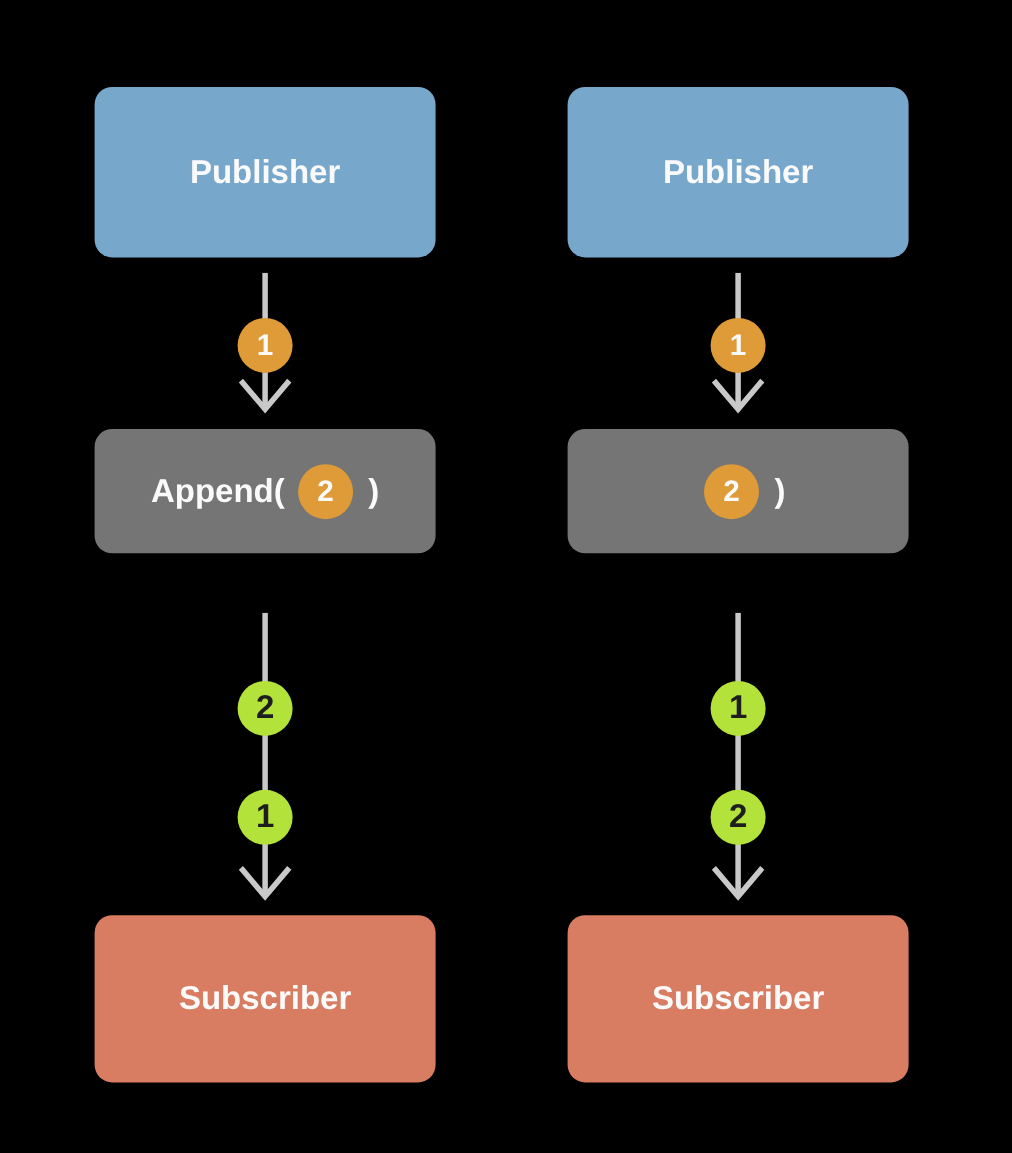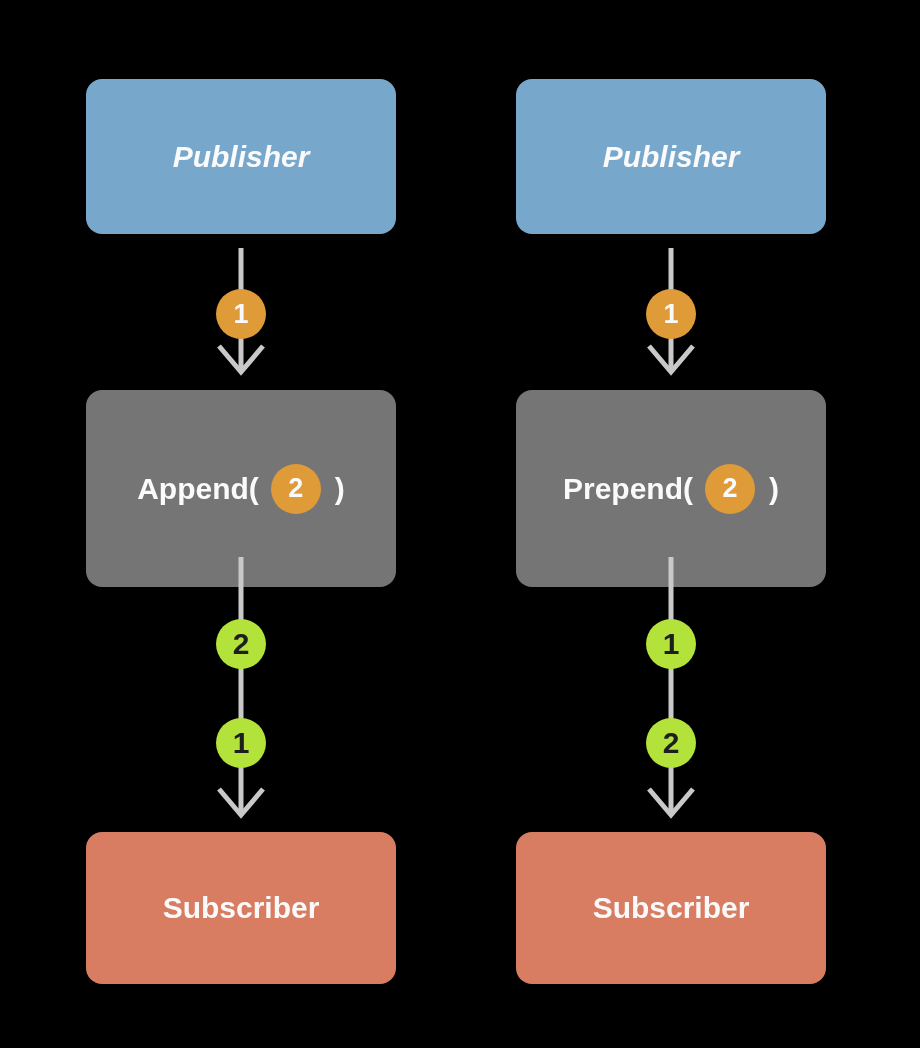--- a/index.html
+++ b/index.html
@@ -24,22 +24,22 @@
   .column{position:absolute;top:0;width:310px;height:1048px;}
   .col-left{left:86px;}
   .col-right{left:516px;}
   .box{
     position:absolute;left:0;width:310px;
     border-radius:16px;
     display:flex;align-items:center;justify-content:center;
     color:var(--text-light);
     font-weight:bold;font-size:30px;
   }
-  .publisher{top:79px;height:155px;background:var(--publisher);font-style:italic;}
-  .operator{top:390px;height:197px;background:var(--operator);align-items:center;}
+  .publisher{top:79px;height:155px;background:var(--publisher);}
+  .operator{top:390px;height:113px;background:var(--operator);align-items:center;}
   .subscriber{top:832px;height:152px;background:var(--subscriber);text-align:center;}
   .arrow{position:absolute;left:130px;}
   .arrow-1{top:248px;}
   .arrow-2{top:557px;}
   .badge{
     position:absolute;left:130px;width:50px;height:50px;
     border-radius:50%;
     display:flex;align-items:center;justify-content:center;
     font-weight:bold;
   }
@@ -96,21 +96,20 @@
       <span>Publisher</span>
     </div>
 
     <svg class="arrow arrow-1" width="50" height="130" viewBox="0 0 50 130">
       <line x1="25" y1="0" x2="25" y2="124" stroke="#c9c9c9" stroke-width="5"></line>
       <polyline points="3,98 25,124 47,98" fill="none" stroke="#c9c9c9" stroke-width="5"></polyline>
     </svg>
     <div class="badge orange badge-in">1</div>
 
     <div class="box operator">
-      <span>Prepend(</span>
       <span class="inline-badge">2</span>
       <span class="op-suffix">)</span>
     </div>
 
     <svg class="arrow arrow-2" width="50" height="264" viewBox="0 0 50 264">
       <line x1="25" y1="0" x2="25" y2="258" stroke="#c9c9c9" stroke-width="5"></line>
       <polyline points="3,232 25,258 47,232" fill="none" stroke="#c9c9c9" stroke-width="5"></polyline>
     </svg>
     <div class="badge green badge-out-1">1</div>
     <div class="badge green badge-out-2">2</div>

